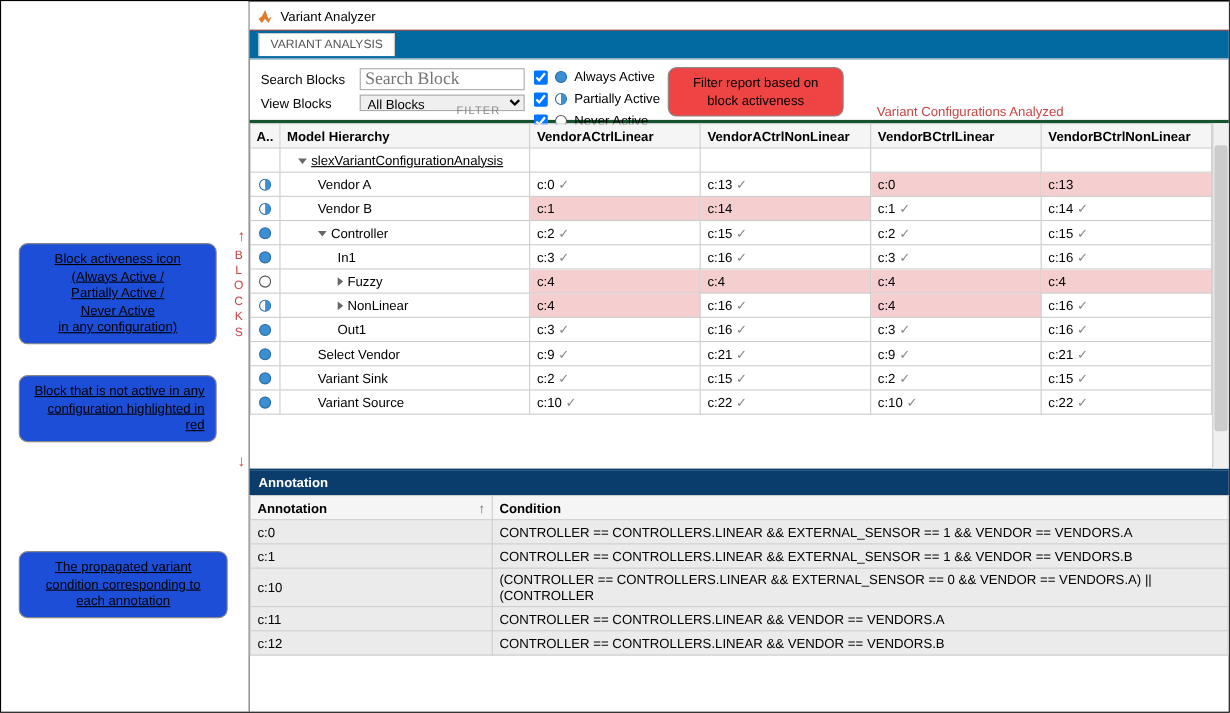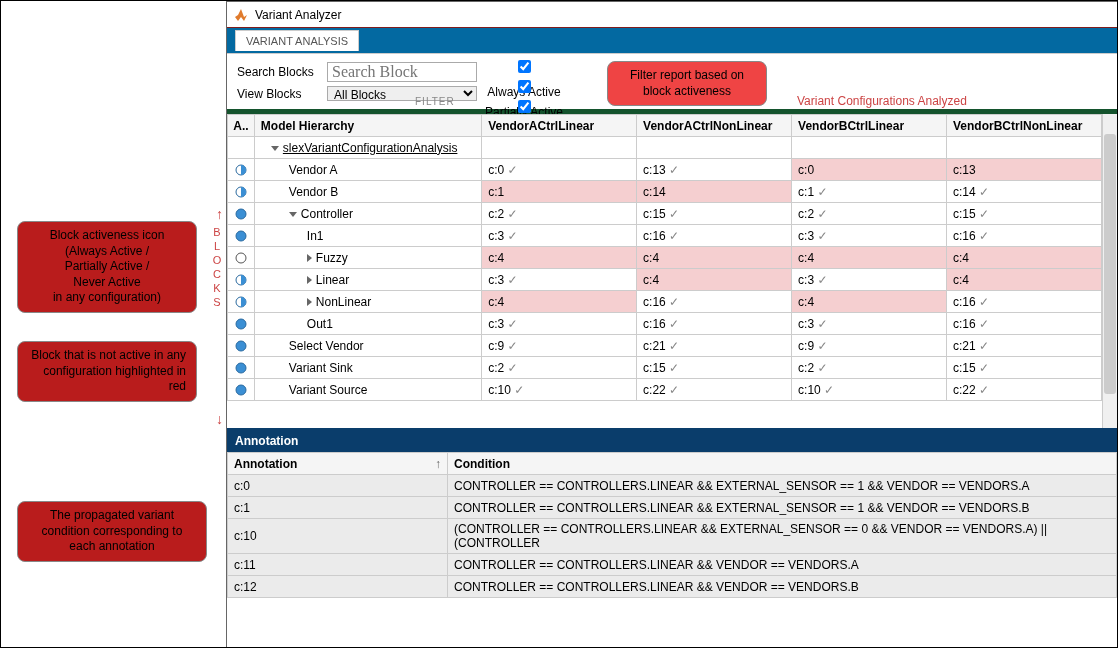--- a/index.html
+++ b/index.html
@@ -1,38 +1,38 @@
 <!DOCTYPE html>
 <html><head>
 <meta charset="utf-8">
 <style>
 * { box-sizing: border-box; margin: 0; padding: 0; }
 body { font-family: Arial, sans-serif; font-size: 12px; background: #fff; width: 1118px; height: 648px; position: relative; overflow: hidden; border: 1px solid #000; }
 .left-panel { position: absolute; left: 0; top: 0; width: 225px; height: 648px; }
-.callout { position: absolute; background: #b91c1c; border: 1px solid #888; border-radius: 8px; padding: 6px 10px; text-align: center; font-size: 12px; line-height: 1.3; }
+.callout { position: absolute; background: #1d4ed8; border: 1px solid #888; border-radius: 8px; padding: 6px 10px; text-align: center; font-size: 12px; line-height: 1.3; text-decoration: underline; }
 .callout1 { left: 16px; top: 220px; width: 180px; }
 .callout2 { left: 16px; top: 340px; width: 180px; text-align: right; }
 .callout3 { left: 16px; top: 420px; width: 180px; }
 .callout4 { left: 16px; top: 500px; width: 190px; }
 .callout5 { position: absolute; left: 606px; top: 60px; width: 160px; background:#ef4444; border:1px solid #888; border-radius:8px; padding:6px 10px; text-align:center; font-size:12px; line-height:1.3; z-index:10; }
 .blocks-label { position: absolute; left: 210px; top: 225px; writing-mode: vertical-rl; text-orientation: upright; color: #c44; font-size: 11px; letter-spacing: 2px; }
 .blocks-arrow-up { position:absolute; left:215px; top:205px; color:#c44; font-size:14px; }
 .blocks-arrow-dn { position:absolute; left:215px; top:410px; color:#c44; font-size:14px; }
 .app { position: absolute; left: 225px; top: 0; width: 892px; height: 648px; border: 1px solid #666; border-right:0; border-bottom:0; }
 .titlebar { height: 26px; display:flex; align-items:center; padding:0 6px; border-bottom:1px solid #7f1d1d; background:#fff; }
 .titlebar svg { margin-right:6px; }
 .tabbar { height: 26px; background:#0369a1; border-bottom:1px solid #ccc; display:flex; align-items:center; padding-left:8px;}
 .tab { background:#fff; border:1px solid #ccc; border-bottom:none; padding:4px 10px; font-size:11px; color:#555; }
-.filter-area { padding:8px 10px 4px 10px; border-bottom:5px solid #14532d; position:relative; }
+.filter-area { padding:8px 10px 4px 10px; border-bottom:3px solid #14532d; position:relative; }
 .filter-row { display:flex; align-items:center; margin-bottom:4px; gap:8px; }
 .filter-row label { font-size:12px; width:82px; }
 .filter-row input[type=text] { width:150px; height:20px; border:1px solid #aaa; padding:0 4px; font-size:16px; color:#888;font-family:Liberation Serif, serif;}
 .filter-row select { width:150px; height:15px; border:1px solid #aaa; font-size:12px; padding:0 2px;}
 .state-col { position:absolute; left:258px; top:6px; }
-.state-col .state-item { display:flex; align-items:center; height:20px; gap:6px; font-size:12px;flex-direction:column; }
+.state-col .state-item { display:flex; align-items:center; height:20px; gap:6px; font-size:12px; }
 .state-col input[type=checkbox]{ width:13px; height:13px;}
 .filter-label { position:absolute; left:188px; bottom:2px; font-size:10px; color:#888; letter-spacing:1px;}
 .config-label { position:absolute; left:570px; top:40px; color:#c44; font-size:12px;}
 .table-wrap { height:316px; border-bottom:2px solid #0a3d6b; overflow:hidden; position:relative;}
 table.main { border-collapse:collapse; width:875px; table-layout:fixed;}
 table.main th, table.main td { border:1px solid #ccc; padding:2px 6px; height:22px; font-size:12px; text-align:left; white-space:nowrap; overflow:hidden;}
 table.main th { background:#f5f5f5; font-weight:bold;}
 .col-a { width:26px; text-align:center !important; padding:0 !important;}
 .col-h { width:220px; }
 .col-c { width:150px; }
@@ -186,31 +186,20 @@
             <td class=" pink">c:4</td>
             <td class=" pink">c:4</td>
             <td class=" pink">c:4</td>
             <td class=" pink">c:4</td>
           </tr>
           <tr>
             <td class="col-a"><svg class="icon-c" width="12" height="12">
                 <circle cx="6" cy="6" r="5" fill="#fff" stroke="#2a6aa0"></circle>
                 <path d="M6 1 A5 5 0 0 1 6 11 Z" fill="#3b8fd4"></path>
               </svg></td>
-            <td class="col-h indent3"><span class="tree-arrow arr-right"></span>Linear</td>
-            <td class=" check">c:3</td>
-            <td class=" pink">c:4</td>
-            <td class=" check">c:3</td>
-            <td class=" pink">c:4</td>
-          </tr>
-          <tr>
-            <td class="col-a"><svg class="icon-c" width="12" height="12">
-                <circle cx="6" cy="6" r="5" fill="#fff" stroke="#2a6aa0"></circle>
-                <path d="M6 1 A5 5 0 0 1 6 11 Z" fill="#3b8fd4"></path>
-              </svg></td>
             <td class="col-h indent3"><span class="tree-arrow arr-right"></span>NonLinear</td>
             <td class=" pink">c:4</td>
             <td class=" check">c:16</td>
             <td class=" pink">c:4</td>
             <td class=" check">c:16</td>
           </tr>
           <tr>
             <td class="col-a"><svg class="icon-c" width="12" height="12">
                 <circle cx="6" cy="6" r="5" fill="#3b8fd4" stroke="#2a6aa0"></circle>
               </svg></td>

